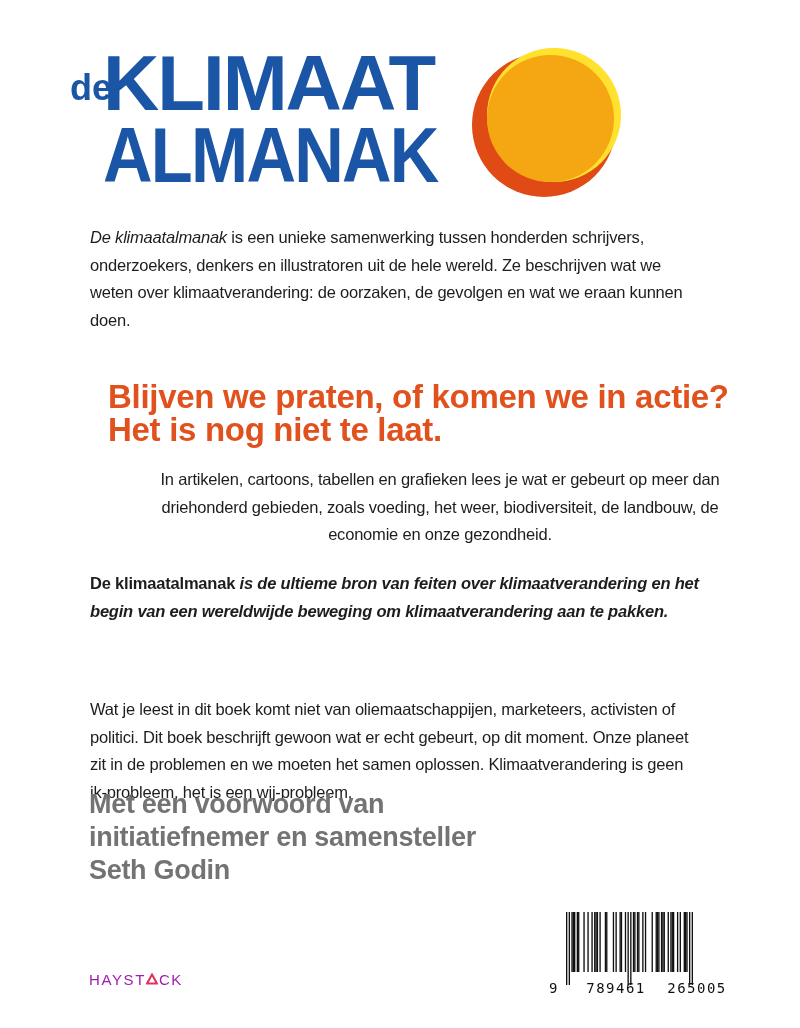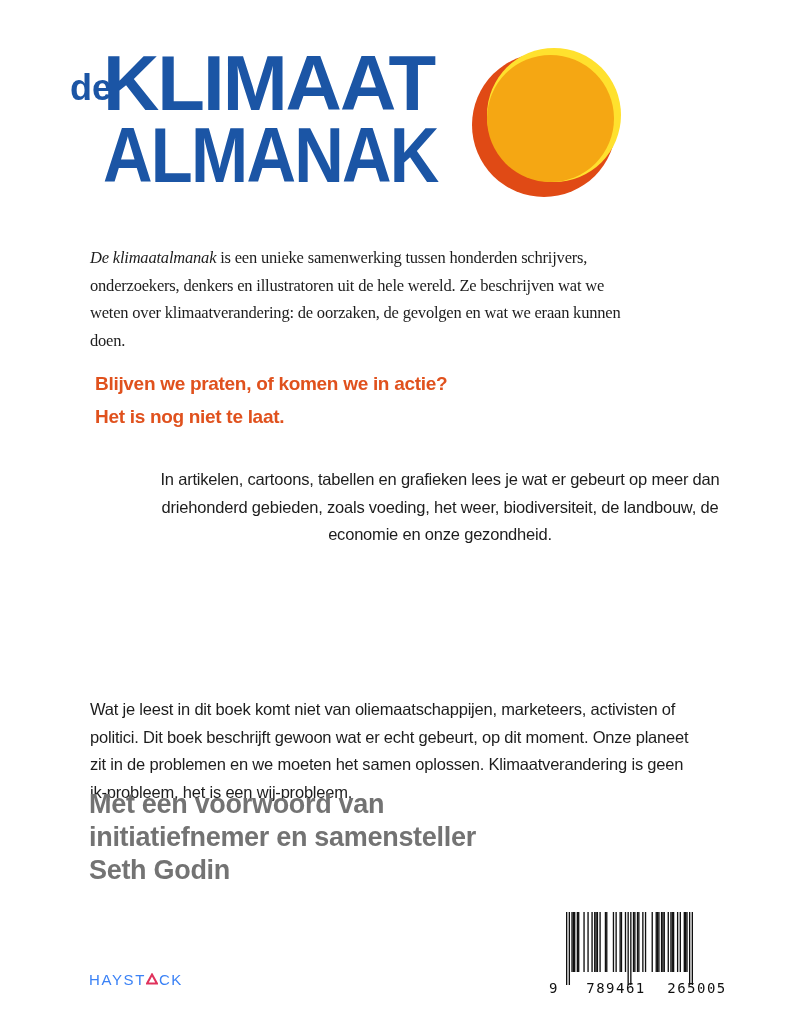--- a/index.html
+++ b/index.html
@@ -22,39 +22,39 @@
   .sun div{position:absolute;border-radius:50%;}
   .sun-red{left:0;top:5px;width:144px;height:144px;background:var(--sun-red,#e04a15);}
   .sun-yellow{left:15px;top:0;width:134px;height:134px;background:var(--sun-yellow,#ffe12e);}
   .sun-amber{left:15px;top:7px;width:127px;height:127px;background:var(--sun-amber,#f5a713);}
   
   .body{
     position:absolute;left:90px;width:700px;margin:0;
     font-size:16.5px;line-height:27.5px;letter-spacing:-0.2px;
     white-space:pre-line;color:var(--body-text,#1d1d1d);
   }
-  .p1{top:244px;font-family:Liberation Serif, serif;}
+  .p1{top:224px;}
   .p2{top:466px;text-align:center;}
   .p3{top:570px;font-weight:bold;}
   .p3 em{font-style:italic;}
   .p4{top:648px;margin-top:48px;}
   .headline{
-    position:absolute;left:90px;top:363px;margin:5px;
-    font-size:19px;font-weight:bold;line-height:32.5px;letter-spacing:-0.3px;
+    position:absolute;left:90px;top:363px;margin:18px;
+    font-size:33px;font-weight:bold;line-height:32.5px;letter-spacing:-0.3px;
     color:var(--accent-orange,#e0511d);white-space:pre-line;
   }
   .foreword{
     position:absolute;left:89px;top:788px;
     font-size:27px;font-weight:bold;line-height:33px;letter-spacing:-0.3px;
     color:#737373;white-space:pre-line;
   }
   
   .publisher{
     position:absolute;left:89px;top:971px;
-    font-size:15px;letter-spacing:1.6px;color:#3b82f6;
+    font-size:15px;letter-spacing:1.6px;color:#a21caf;
     display:flex;align-items:center;
   }
   .publisher .tri{width:12px;height:12px;margin:0 1px 1px 0;}
   .publisher .tri polygon{fill:none;stroke:var(--logo-pink,#e0325c);stroke-width:2.4;}
   
   .barcode{position:absolute;left:546px;top:912px;width:170px;height:90px;background:#fff;}
   .barcode svg{position:absolute;left:20px;top:0;}
   .barcode svg rect{fill:#101010;}
   .barcode-digits{position:absolute;top:68px;left:0;width:170px;height:18px;
     font-family:"DejaVu Sans Mono", monospace;font-size:14px;color:#101010;}
@@ -85,20 +85,22 @@
 weten over klimaatverandering: de oorzaken, de gevolgen en wat we eraan kunnen
 doen.</span></p>
 
   <div class="headline">Blijven we praten, of komen we in actie?
 Het is nog niet te laat.</div>
 
   <p class="body p2">In artikelen, cartoons, tabellen en grafieken lees je wat er gebeurt op meer dan
 driehonderd gebieden, zoals voeding, het weer, biodiversiteit, de landbouw, de
 economie en onze gezondheid.</p>
 
+  <p class="body p3"><span>De klimaatalmanak</span><em> is de ultieme bron van feiten over klimaatverandering en het
+begin van een wereldwijde beweging om klimaatverandering aan te pakken.</em></p>
 
   <p class="body p4">Wat je leest in dit boek komt niet van oliemaatschappijen, marketeers, activisten of
 politici. Dit boek beschrijft gewoon wat er echt gebeurt, op dit moment. Onze planeet
 zit in de problemen en we moeten het samen oplossen. Klimaatverandering is geen
 ik-probleem, het is een wij-probleem.</p>
 
   <div class="foreword">Met een voorwoord van
 initiatiefnemer en samensteller
 Seth Godin</div>
 

